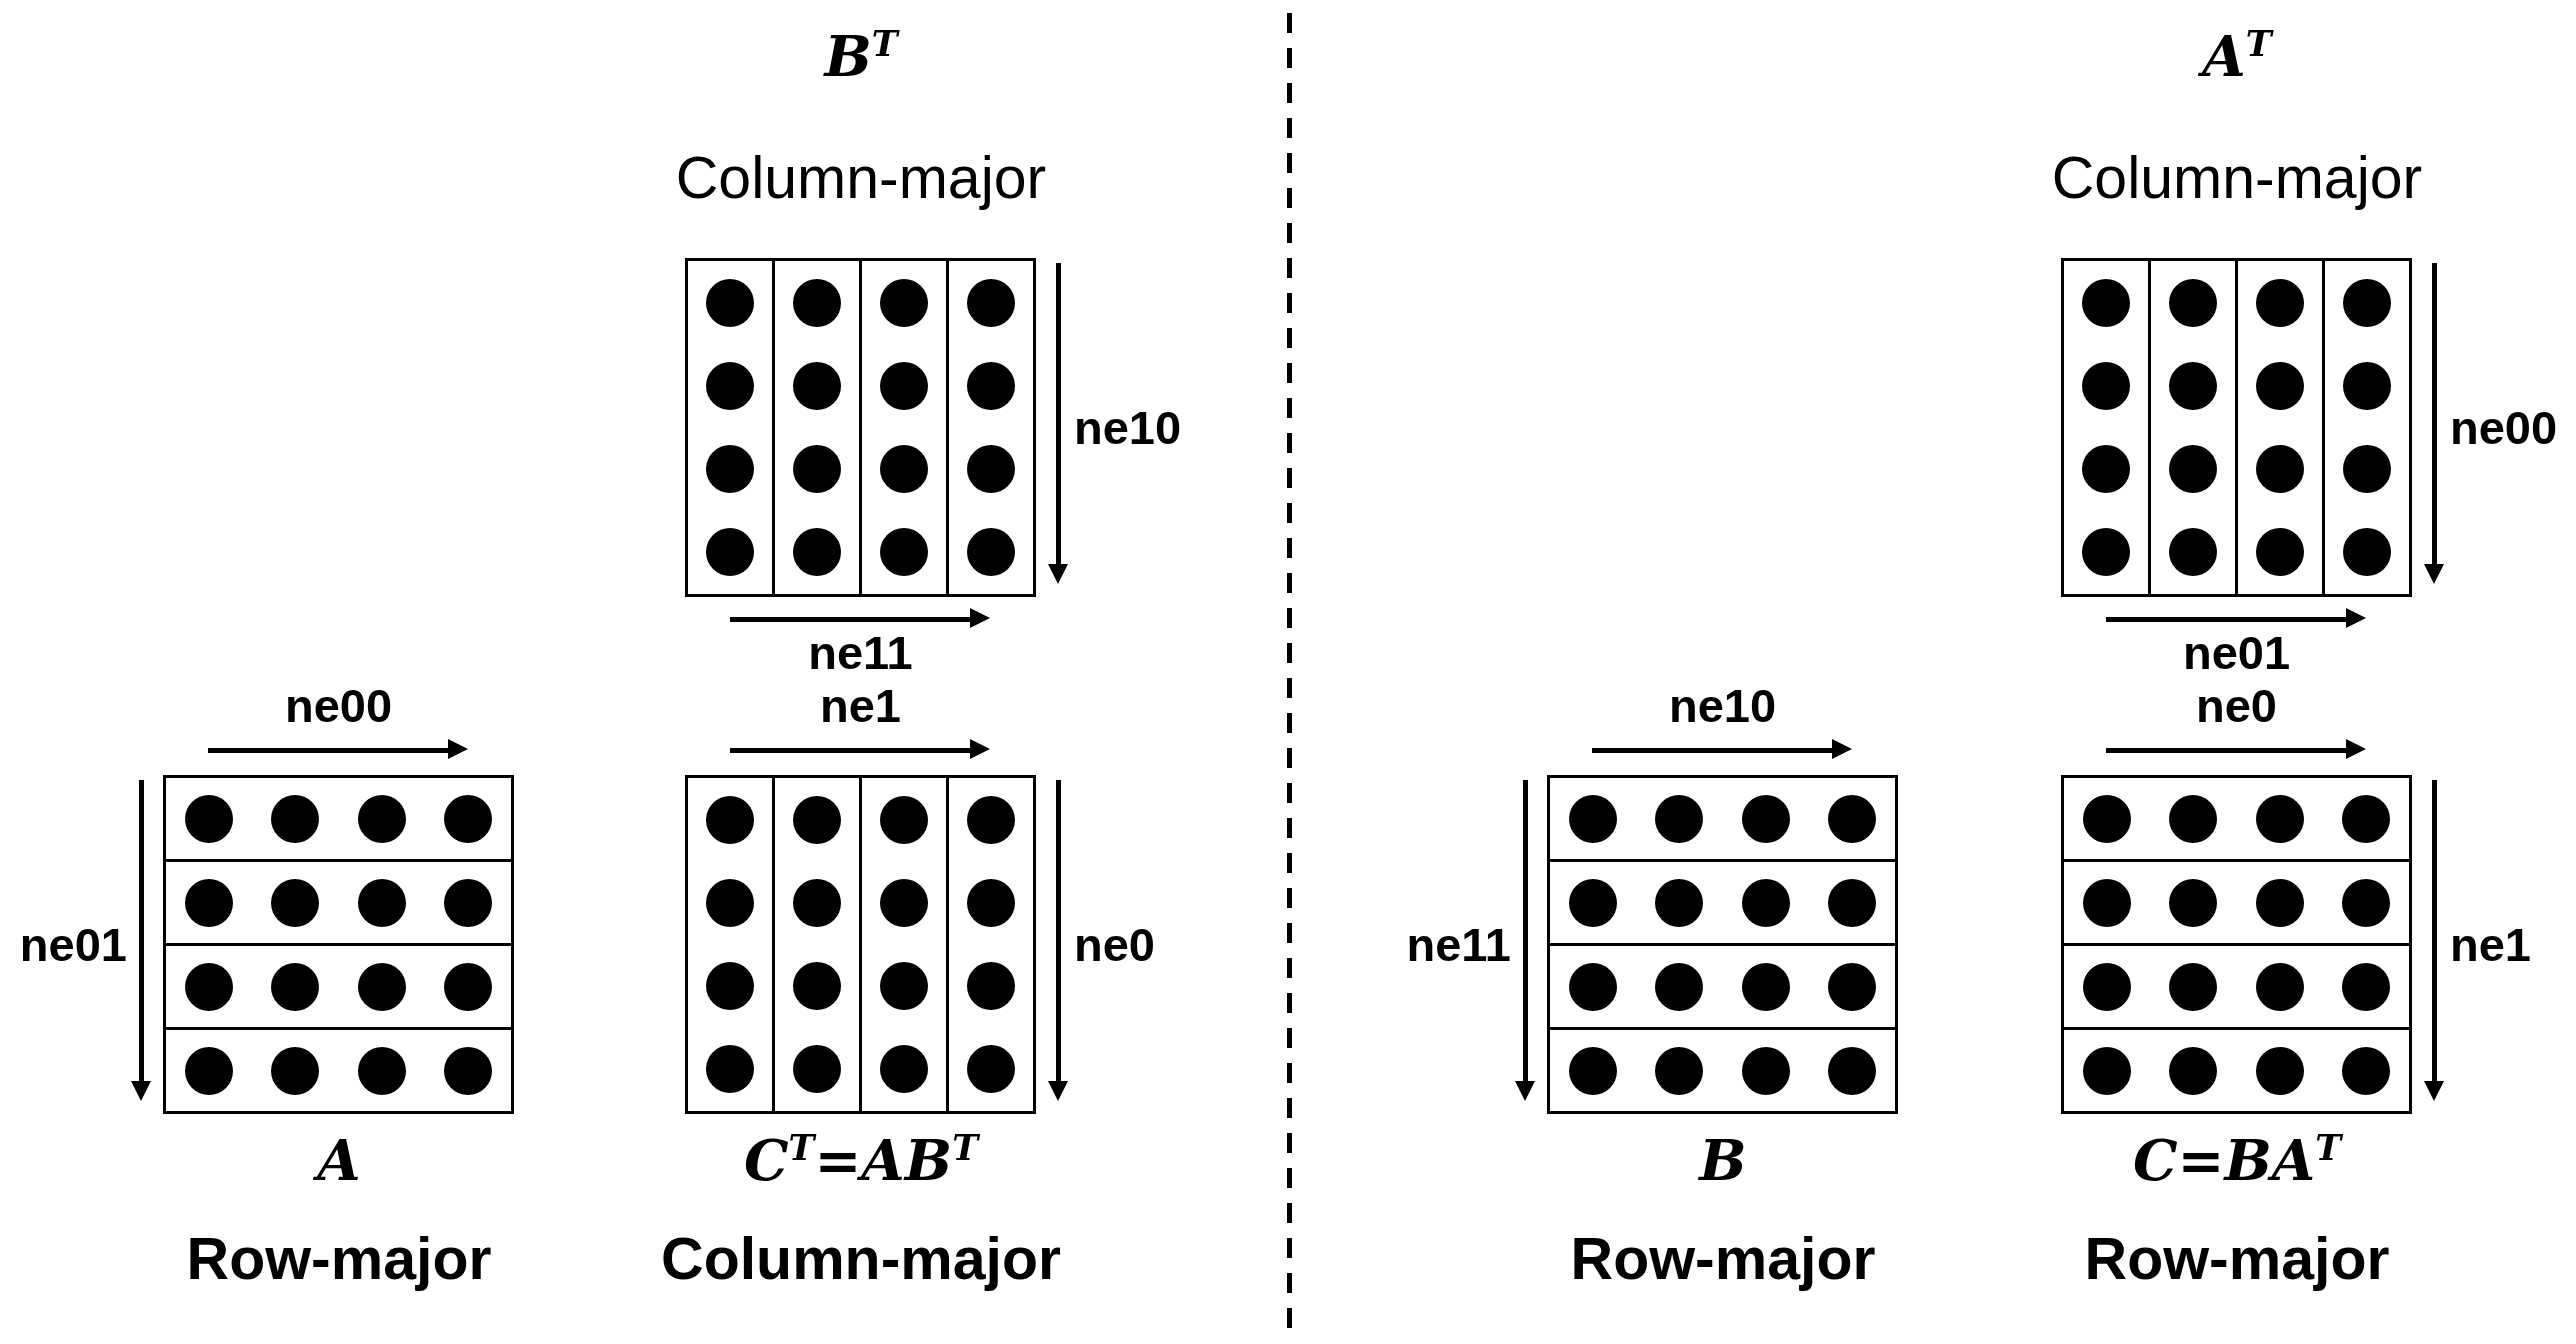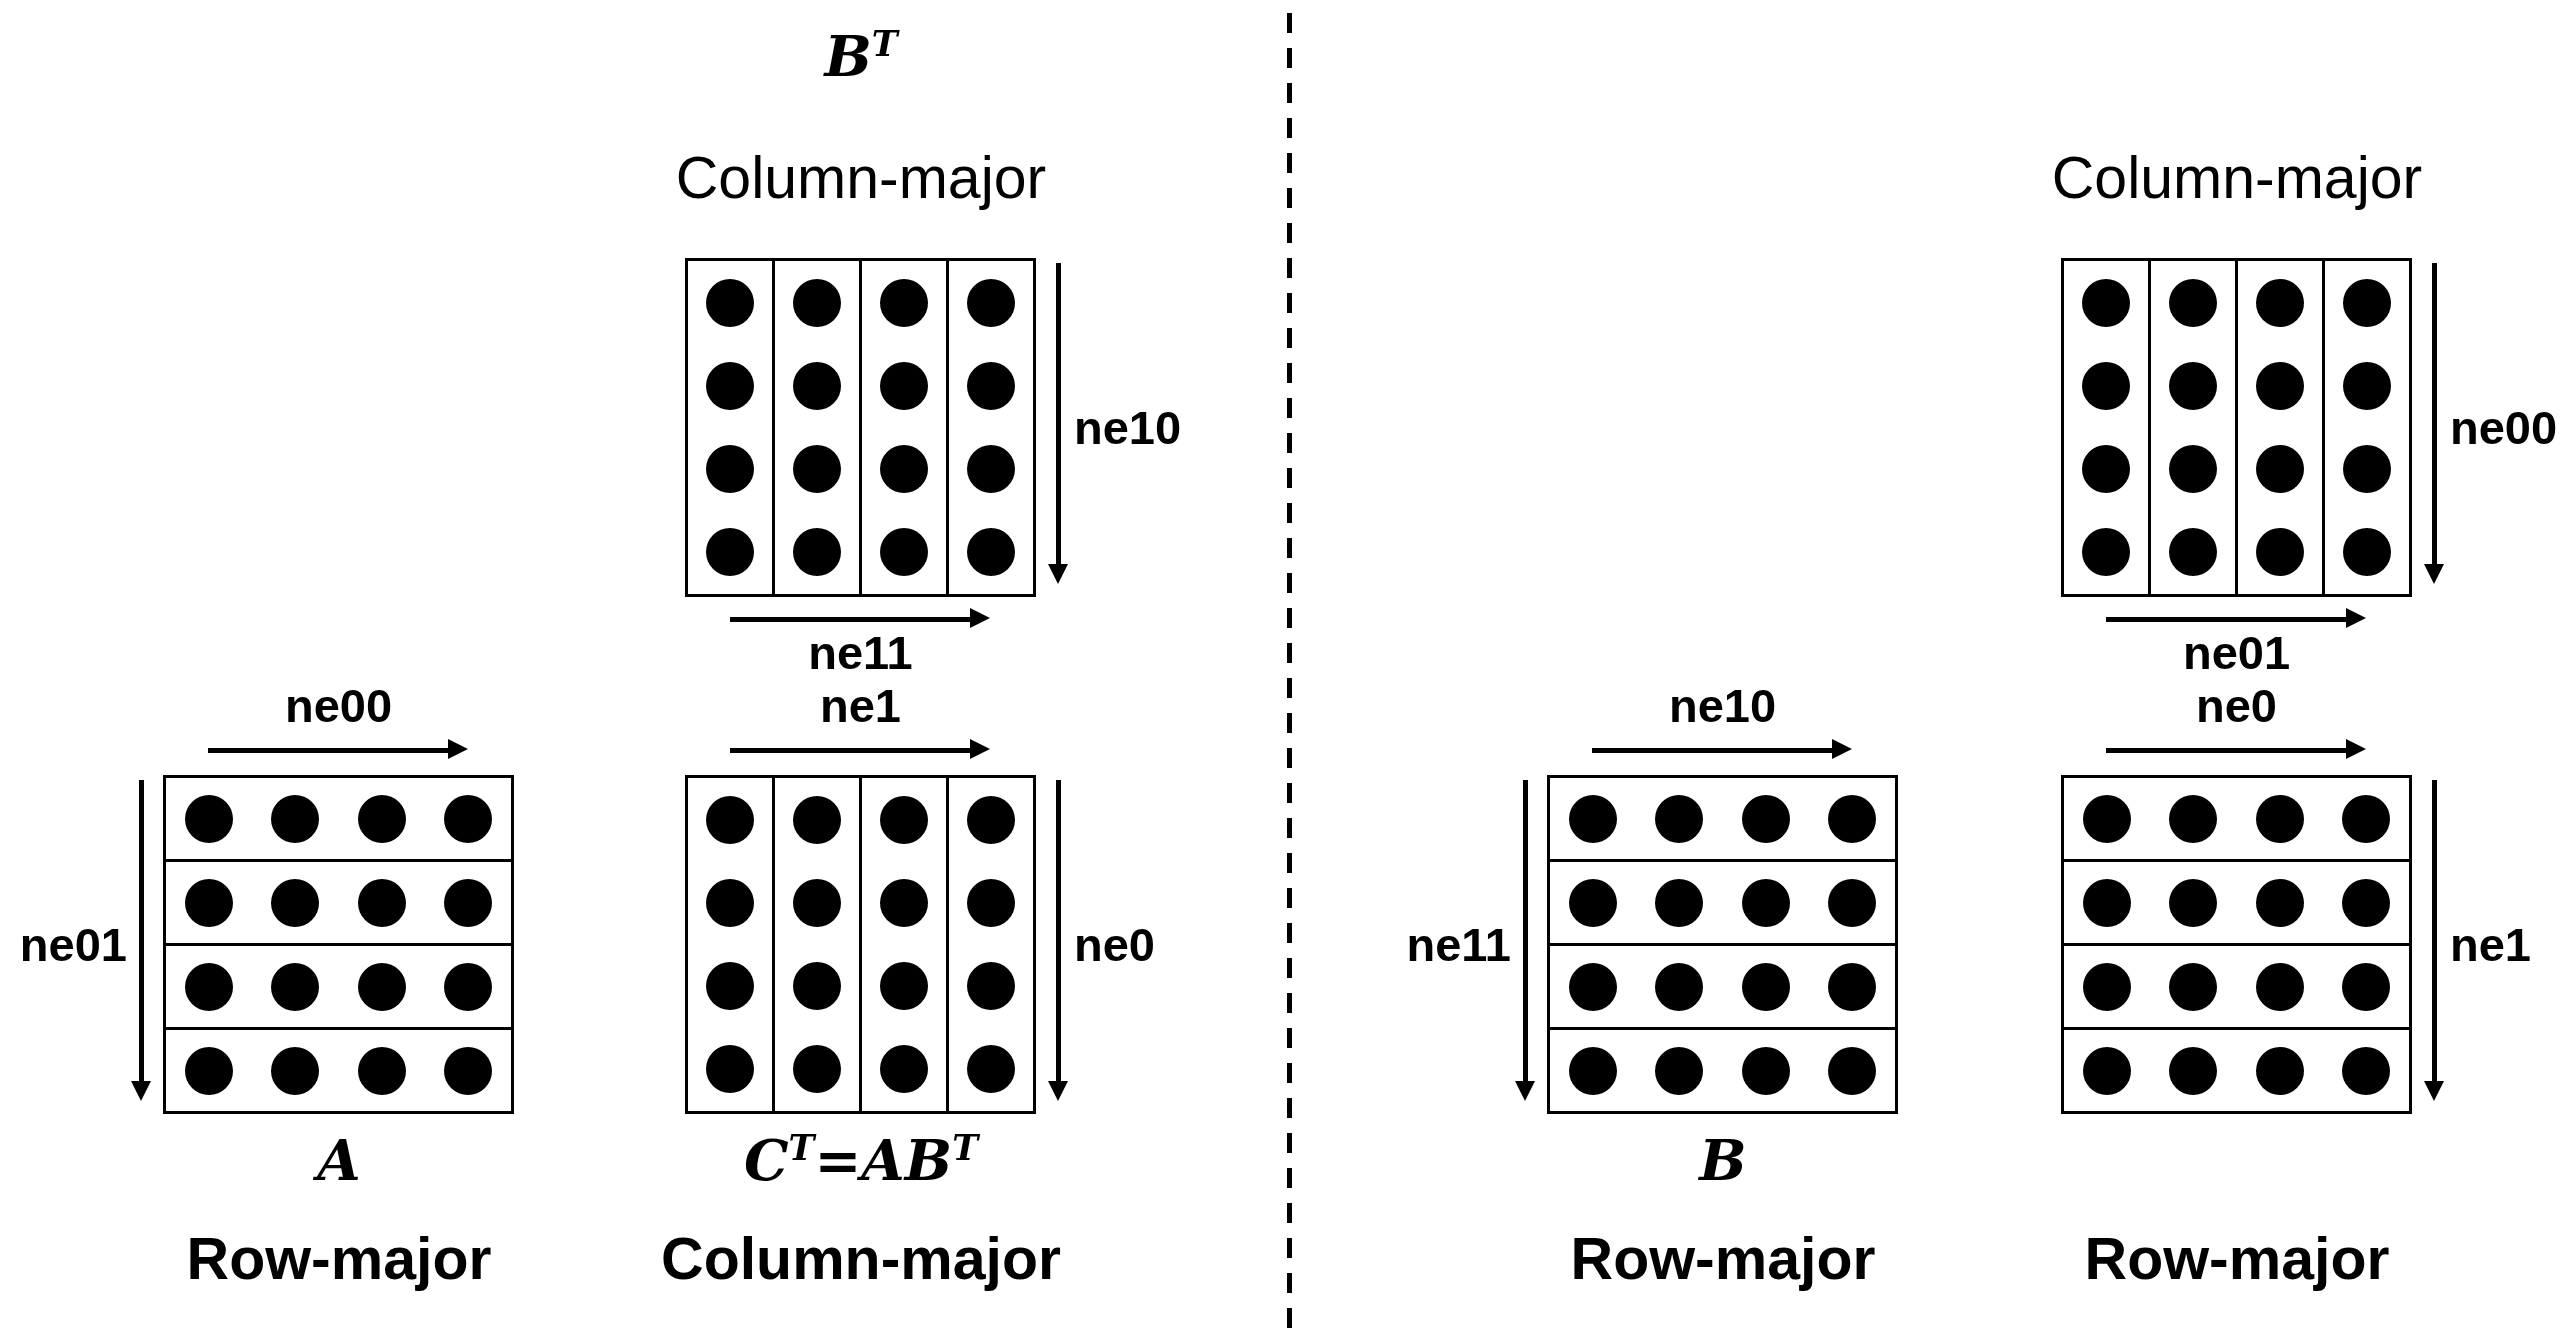--- a/index.html
+++ b/index.html
@@ -186,20 +186,21 @@
       <div class="msub sub-below">Column-major</div>
     </div>
 
   </div>
 
   <div class="divider"></div>
 
   <div class="panel">
 
     <div class="unit" style="left:2061px;top:258px;">
+      <div class="mtitle title-above-1">A<sup>T</sup></div>
       <div class="msub sub-above">Column-major</div>
       <div class="box col">
           <div class="strip">
             <div class="dot"></div>
             <div class="dot"></div>
             <div class="dot"></div>
             <div class="dot"></div>
           </div>
           <div class="strip">
             <div class="dot"></div>
@@ -285,19 +286,20 @@
           </div>
           <div class="strip">
             <div class="dot"></div>
             <div class="dot"></div>
             <div class="dot"></div>
             <div class="dot"></div>
           </div>
         </div>
       <div class="arrow-v arrow-rightside"></div>
       <div class="label-rightside dimlabel">ne1</div>
+      <div class="mtitle title-below">C=BA<sup>T</sup></div>
       <div class="msub sub-below">Row-major</div>
     </div>
 
   </div>
 
 </div>
 
 
 </body></html>

